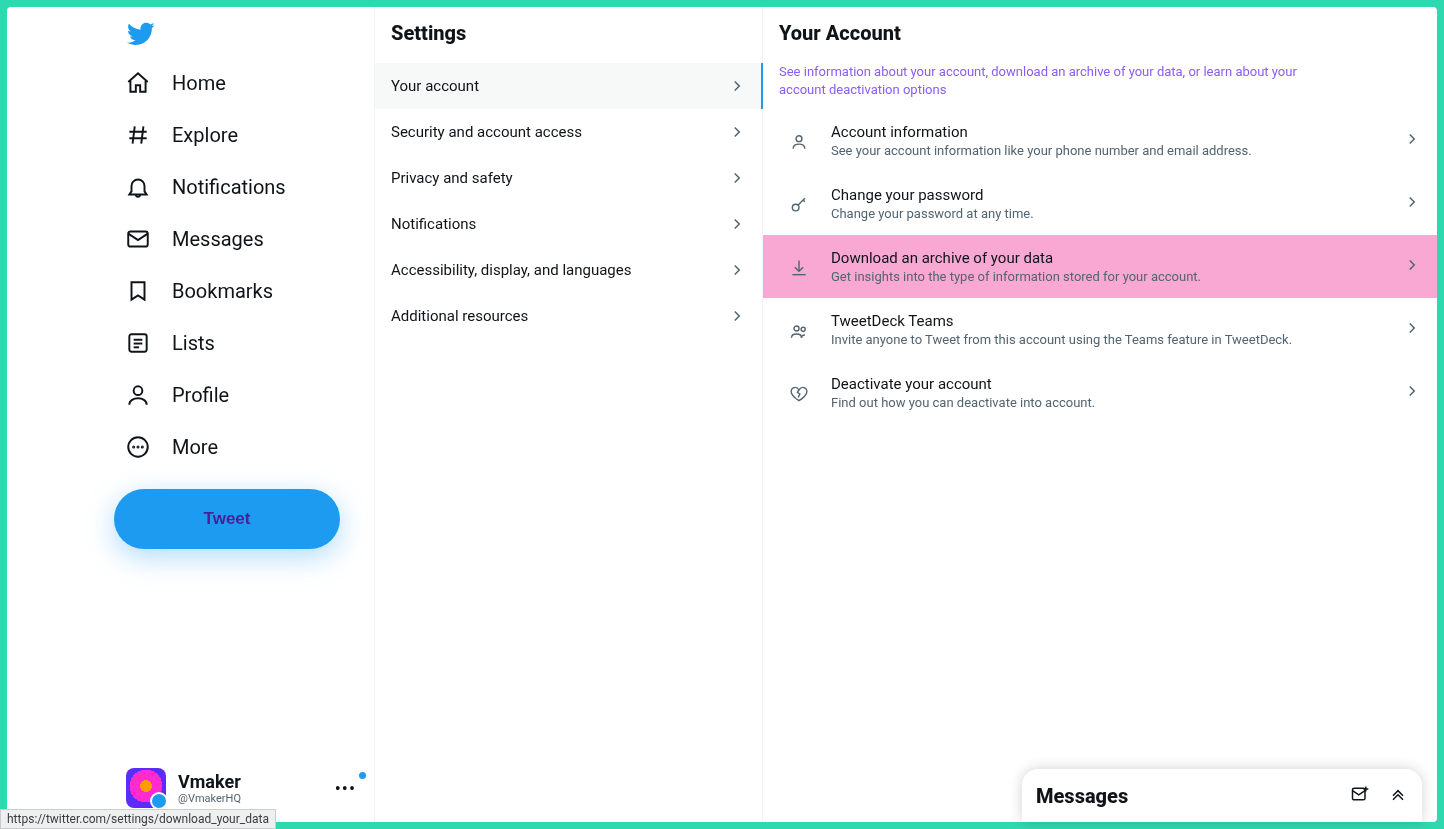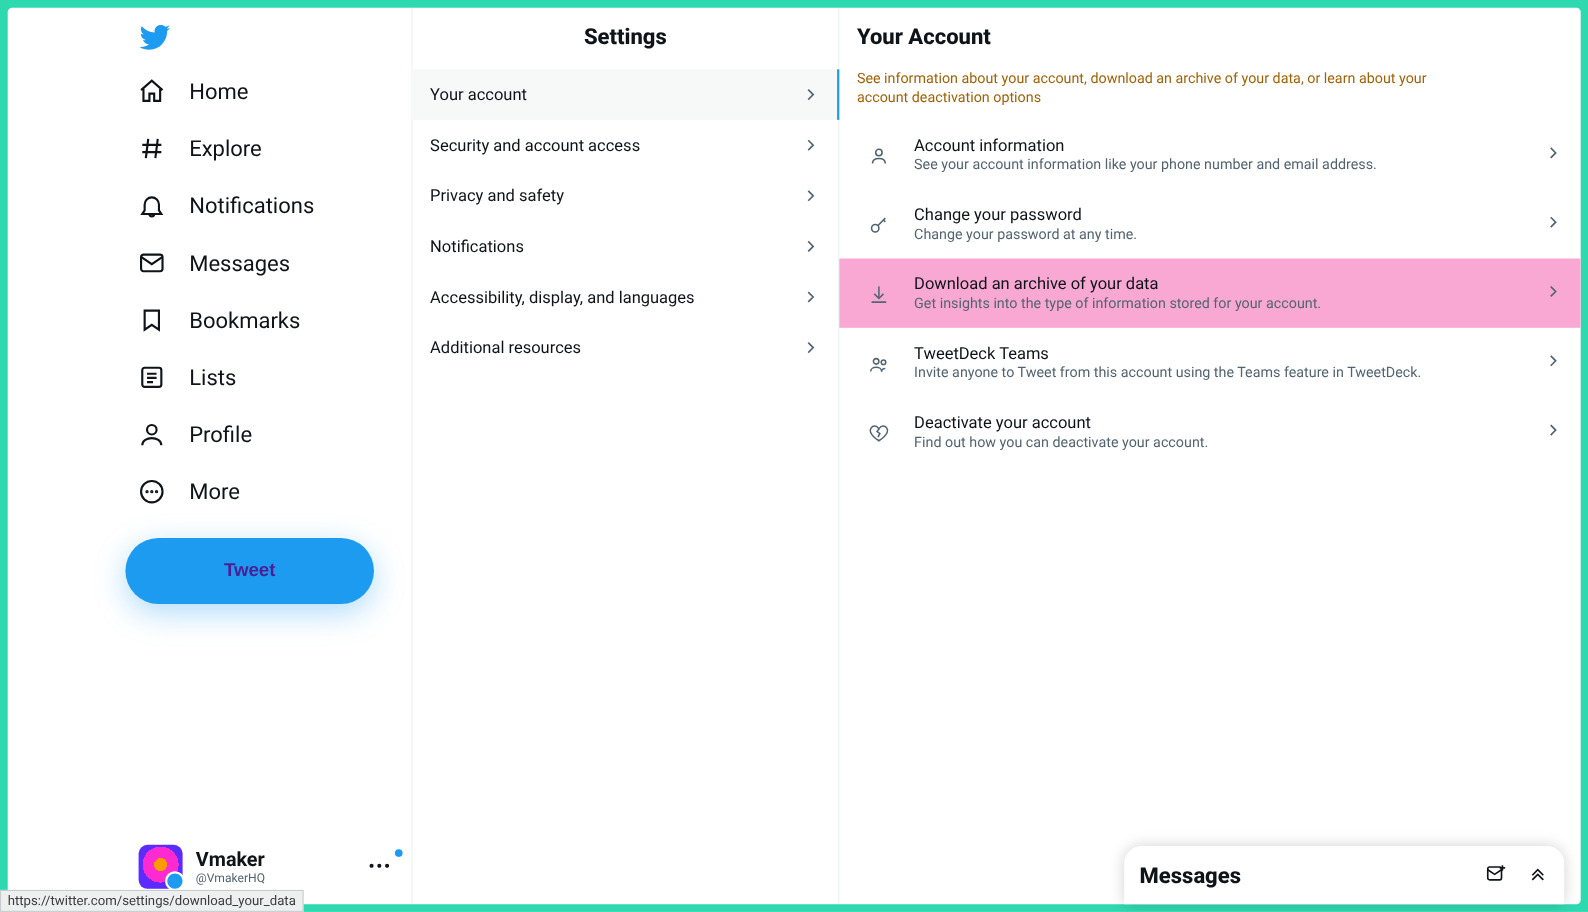--- a/index.html
+++ b/index.html
@@ -73,21 +73,21 @@
   }
   .acct-more::after{
     content:""; position:absolute; width:7px; height:7px; border-radius:50%; background:#1d9bf0;
     top:-6px; right:-4px;
   }
 
   
   .col-divider { border-left:1px solid #eff3f4; }
   .settings-col {
     width: 388px;
-    display:flex; flex-direction:column;text-align:center;
+    display:flex; flex-direction:column;
   }
   .col-title { font-size:20px; font-weight:800; padding: 14px 16px 18px; }
   .slist { display:flex; flex-direction:column; }
   .srow {
     display:flex; align-items:center; justify-content:space-between;
     padding: 14px 16px;
     font-size:15px; cursor:pointer;
     position:relative;
   }
   .srow.active { background:#f7f9f9; }
@@ -97,21 +97,21 @@
   .chev { width:18px; height:18px; }
   .chev svg { width:18px; height:18px; stroke:#536471; fill:none; stroke-width:2; }
 
   
   .detail-col {
     flex:1;
     display:flex; flex-direction:column;
     min-width:0;
   }
   .detail-title { font-size:20px; font-weight:800; padding:14px 16px 18px; }
-  .detail-desc { font-size:13px; color:#a16207; padding: 0 16px 10px; line-height:1.4; max-width: 560px;}
+  .detail-desc { font-size:13px; color:#8b5cf6; padding: 0 16px 10px; line-height:1.4; max-width: 560px;}
   .orow {
     display:flex; align-items:center;
     padding: 14px 16px; cursor:pointer;justify-content:center;
   }
   .orow:hover, .orow.hover { background:#f9a8d4; }
   .oico {
     width:40px; display:flex; justify-content:center; color:#536471; padding-top:2px;
   }
   .oico svg { width:20px; height:20px; stroke:#536471; fill:none; stroke-width:1.7; }
   .obody { flex:1; margin-left:12px; min-width:0; }
@@ -364,21 +364,21 @@
 
     <div class="orow">
       <span class="oico">
           <svg viewBox="0 0 24 24">
             <path d="M12 20s-7-4.5-9-9c-1.5-3.5 1-7 4.5-7 2 0 3.5 1.5 4.5 3 1-1.5 2.5-3 4.5-3 3.5 0 6 3.5 4.5 7-2 4.5-9 9-9 9z"></path>
             <path d="M12 7l-2 3 3 2-2 4"></path>
           </svg>
         </span>
       <div class="obody">
         <div class="otitle">Deactivate your account</div>
-        <div class="osub">Find out how you can deactivate your account.</div>
+        <div class="osub">Find out how you can deactivate into account.</div>
       </div>
       <span class="ochev"><svg viewBox="0 0 24 24" width="18" height="18" fill="none" stroke="#536471" stroke-width="2">
             <polyline points="9 6 15 12 9 18"></polyline>
           </svg></span>
     </div>
 
   </section>
 </div>
 
 <div class="statusbar">https://twitter.com/settings/download_your_data</div>

